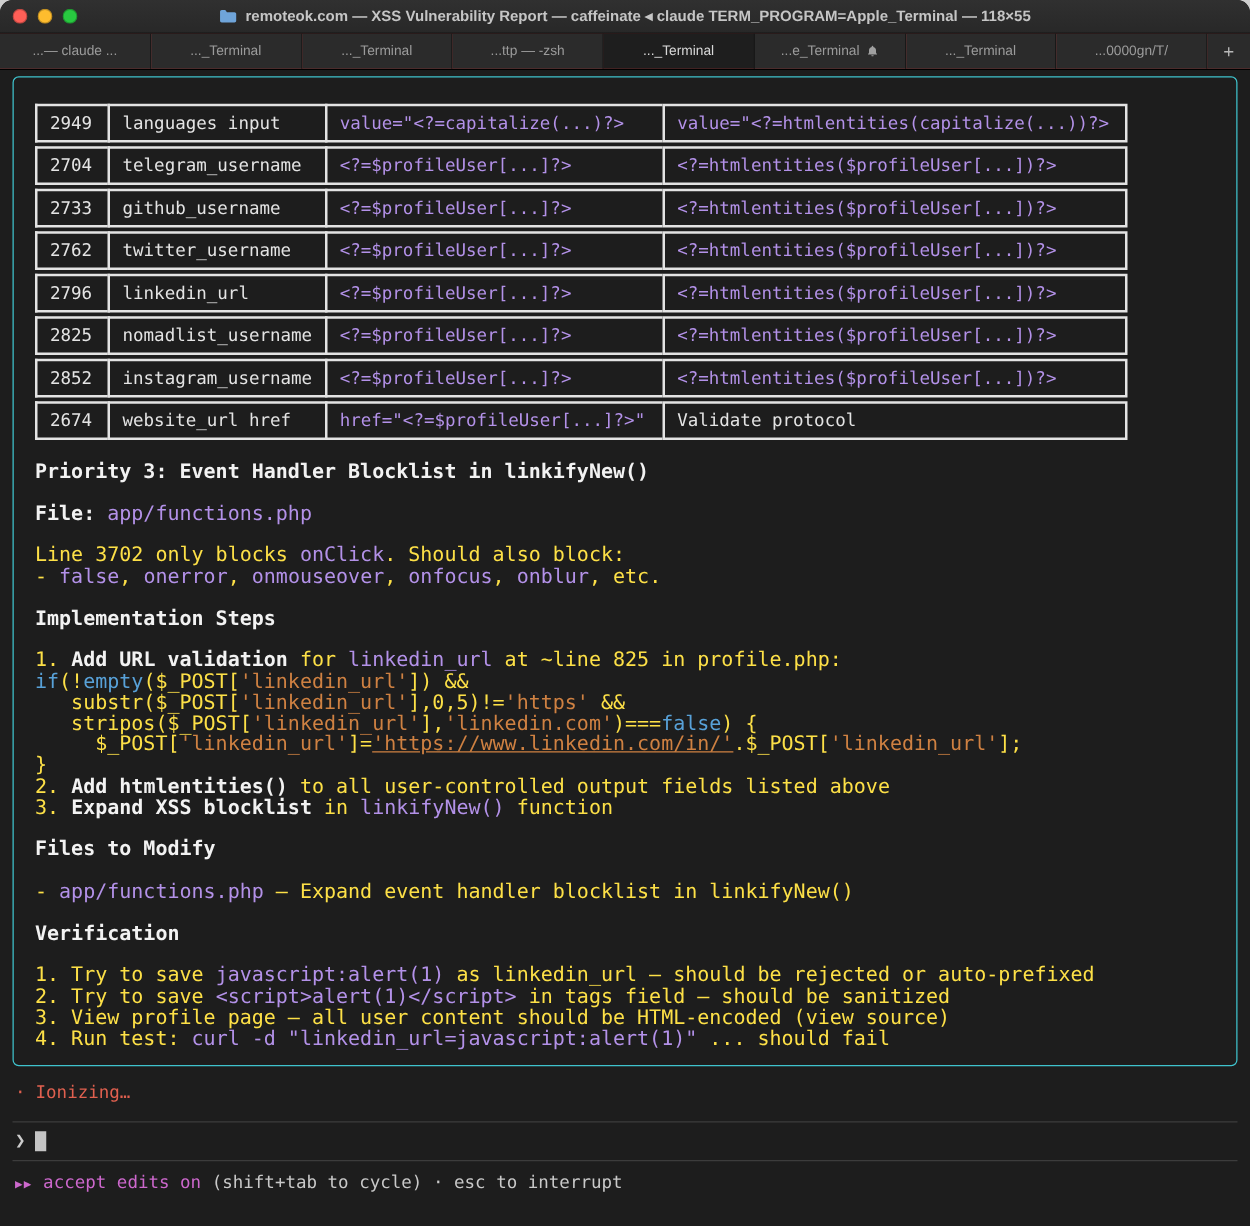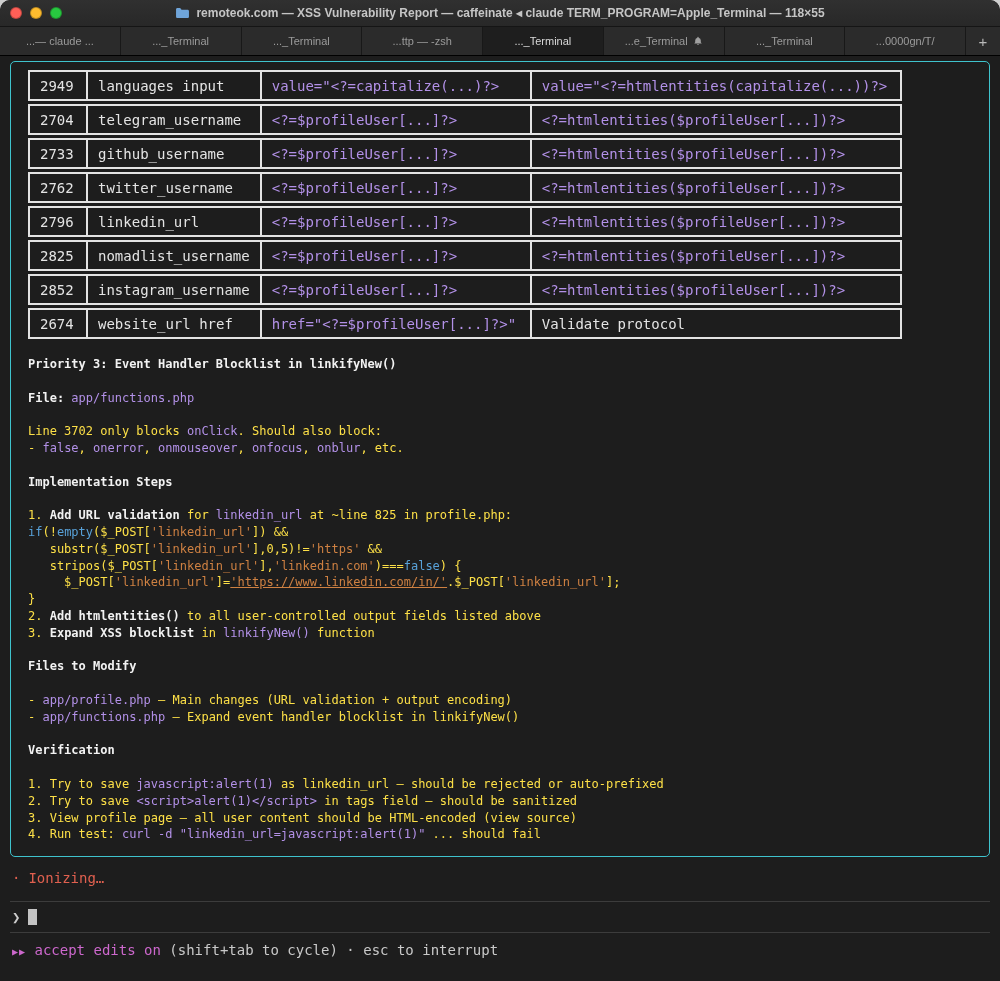--- a/index.html
+++ b/index.html
@@ -28,35 +28,35 @@
     flex:1; min-width:0; display:flex; align-items:center; justify-content:center; gap:5px;
     background:#2b2b2b; border-right:1px solid #181818;
     font-family:"Liberation Sans", sans-serif; font-size:11px; color:#9b9b9b;
     white-space:nowrap; overflow:hidden;
   }
   .tab.active { background:#1e1e1e; color:#d8d8d8; }
   .newtab { width:34px; display:flex; align-items:center; justify-content:center; background:#2b2b2b; color:#b8b8b8; font-size:15px; font-family:"Liberation Sans", sans-serif; }
   .bell svg { display:block; }
   
   .terminal { padding:5px 10px 0; font-size:14px; color:#e4e4e4; }
-  .report-box { border:1px solid #3fc3cd; border-radius:5px; padding:5px 17px 13px; }
+  .report-box { border:1px solid #3fc3cd; border-radius:5px; padding:18px 17px 13px; }
   table.vuln { border-collapse:separate; border-spacing:0 3px; margin-bottom:14px; table-layout:fixed; }
   .vuln td {
     border:2px solid #e3e3e3; border-right:none;
     height:31px; padding:0 10px; vertical-align:middle;
     font-size:14px; white-space:nowrap; overflow:hidden;
   }
   .vuln td:last-child { border-right:2px solid #e3e3e3; }
   .vuln td:nth-child(1) { width:58px; }
   .vuln td:nth-child(2) { width:160px; }
   .vuln td:nth-child(3) { width:270px; }
   .vuln td:nth-child(4) { width:372px; }
   .vuln td.num, .vuln td.field, .vuln td.plain { color:#e4e4e4; }
   .vuln td.code { color:#b391e8; }
-  .tline { line-height:16.8px; min-height:16.8px; white-space:pre; font-size:12px; }
+  .tline { line-height:16.8px; min-height:16.8px; white-space:pre; font-size:16px; }
   .w  { color:#fde047; }
   .b  { color:#f2f2f2; font-weight:bold; }
   .p  { color:#b391e8; }
   .o  { color:#cf8142; }
   .ou { color:#cf8142; text-decoration:underline; }
   .k  { color:#58a1d8; }
   .m  { color:#cd68cd; }
   .dim { color:#c9c9c9; }
   .ff { font-size:10px; letter-spacing:1px; }
   .spinner-line { margin:13px 0 0 2px; color:#e0604f; white-space:pre; }
@@ -192,21 +192,20 @@
         <div class="tline"><span class="k">if</span><span class="w">(!</span><span class="k">empty</span><span class="w">($_POST[</span><span class="o">'linkedin_url'</span><span class="w">]) &amp;&amp;</span></div>
         <div class="tline"><span class="w">   substr($_POST[</span><span class="o">'linkedin_url'</span><span class="w">],0,5)!=</span><span class="o">'https'</span><span class="w"> &amp;&amp;</span></div>
         <div class="tline"><span class="w">   stripos($_POST[</span><span class="o">'linkedin_url'</span><span class="w">],</span><span class="o">'linkedin.com'</span><span class="w">)===</span><span class="k">false</span><span class="w">) {</span></div>
         <div class="tline"><span class="w">     $_POST[</span><span class="o">'linkedin_url'</span><span class="w">]=</span><span class="ou">'https://www.linkedin.com/in/'</span><span class="w">.$_POST[</span><span class="o">'linkedin_url'</span><span class="w">];</span></div>
         <div class="tline"><span class="w">}</span></div>
         <div class="tline"><span class="w">2. </span><span class="b">Add htmlentities()</span><span class="w"> to all user-controlled output fields listed above</span></div>
         <div class="tline"><span class="w">3. </span><span class="b">Expand XSS blocklist</span><span class="w"> in </span><span class="p">linkifyNew()</span><span class="w"> function</span></div>
         <div class="tline">&nbsp;</div>
         <div class="tline"><span class="b">Files to Modify</span></div>
         <div class="tline">&nbsp;</div>
-        <div class="tline"><span class="w">- </span><span class="p">app/profile.php</span><span class="w"> — Main changes (URL validation + output encoding)</span></div>
         <div class="tline"><span class="w">- </span><span class="p">app/functions.php</span><span class="w"> — Expand event handler blocklist in linkifyNew()</span></div>
         <div class="tline">&nbsp;</div>
         <div class="tline"><span class="b">Verification</span></div>
         <div class="tline">&nbsp;</div>
         <div class="tline"><span class="w">1. Try to save </span><span class="p">javascript:alert(1)</span><span class="w"> as linkedin_url — should be rejected or auto-prefixed</span></div>
         <div class="tline"><span class="w">2. Try to save </span><span class="p">&lt;script&gt;alert(1)&lt;/script&gt;</span><span class="w"> in tags field — should be sanitized</span></div>
         <div class="tline"><span class="w">3. View profile page — all user content should be HTML-encoded (view source)</span></div>
         <div class="tline"><span class="w">4. Run test: </span><span class="p">curl -d "linkedin_url=javascript:alert(1)"</span><span class="w"> ... should fail</span></div>
       </div>
   </div>

